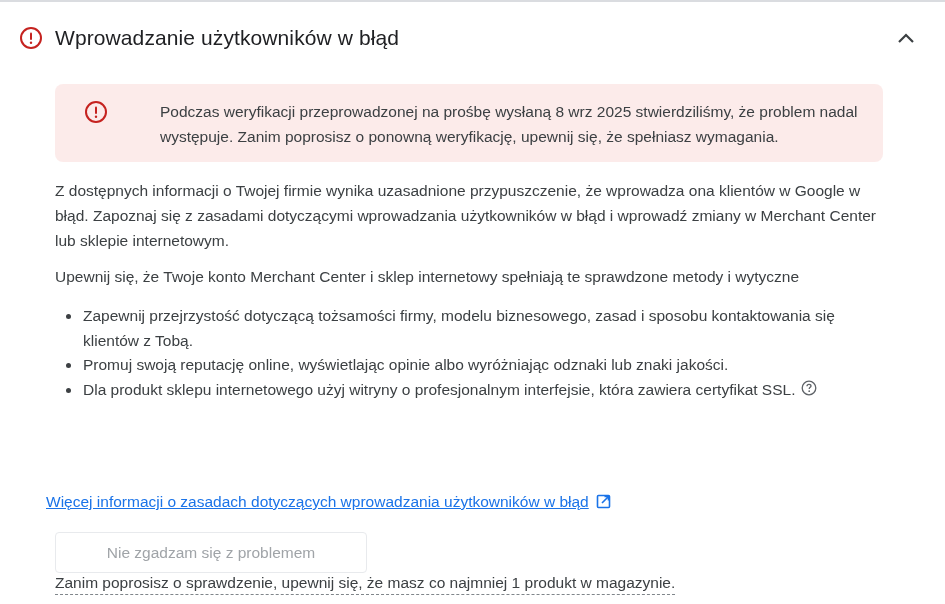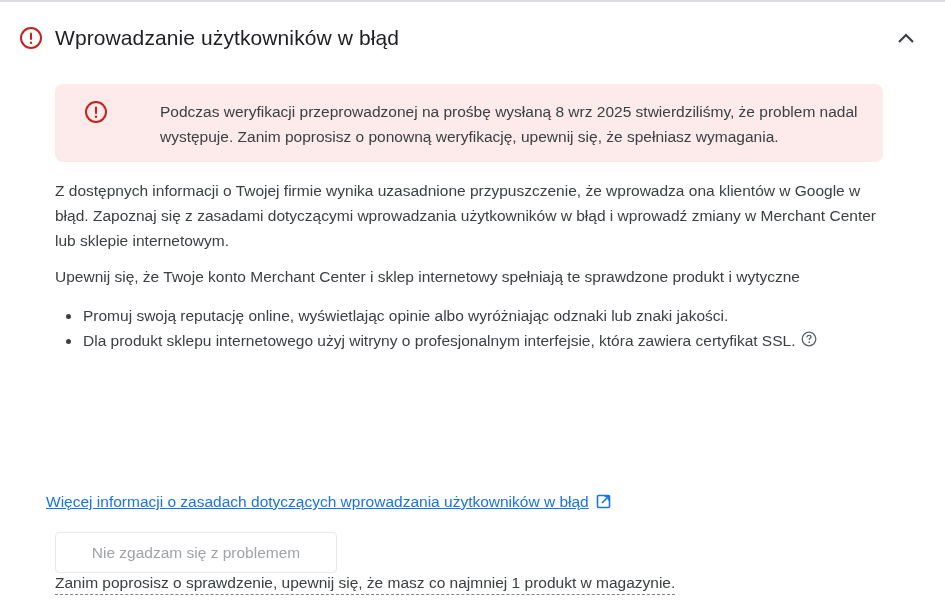--- a/index.html
+++ b/index.html
@@ -22,21 +22,21 @@
   .p2 { top: 264px; }
 
   .bullets { position: absolute; left: 55px; top: 304px; width: 840px; list-style: none; }
   .bullets li { position: relative; padding-left: 28px; font-size: 15.5px; line-height: 24.5px; color: #3c4043; }
   .bullets li::before { content: ""; position: absolute; left: 11px; top: 10px; width: 5px; height: 5px; border-radius: 50%; background: #3c4043; }
   .help-icon { display: inline-block; width: 16px; height: 16px; vertical-align: -1px; margin-left: 6px; cursor: pointer; }
 
   .learn-link { position: absolute; left: 46px; top: 490px; font-size: 15.5px; line-height: 24px; color: #1a73e8; text-decoration: underline; cursor: pointer; }
   .ext-icon { display: inline-block; width: 15px; height: 15px; vertical-align: -2px; margin-left: 7px; }
 
-  .dispute-btn { position: absolute; left: 55px; top: 532px; width: 282px; height: 41px; border: 1px solid #e8eaed; border-radius: 4px; background: #ffffff; color: #a0a4a8; font-size: 15.5px; font-family: "Liberation Sans", "DejaVu Sans", sans-serif; display: flex; align-items: center; justify-content: center; }
+  .dispute-btn { position: absolute; left: 55px; top: 532px; width: 312px; height: 41px; border: 1px solid #e8eaed; border-radius: 4px; background: #ffffff; color: #a0a4a8; font-size: 15.5px; font-family: "Liberation Sans", "DejaVu Sans", sans-serif; display: flex; align-items: center; justify-content: center; }
 
   .footnote { position: absolute; left: 55px; top: 572px; font-size: 15.5px; line-height: 22px; color: #3c4043; border-bottom: 1.5px dashed #80868b; padding-bottom: 0; }
 </style>
 </head>
 <body>
 
 <div class="top-border"></div>
 
 <div class="header">
   <span class="header-icon">
@@ -58,23 +58,24 @@
 <span class="alert-icon">
   <svg width="24" height="24" viewBox="0 0 24 24">
     <circle cx="12" cy="12" r="10" fill="none" stroke="#c5221f" stroke-width="2"></circle>
     <rect x="11" y="6.5" width="2" height="7.5" rx="1" fill="#c5221f"></rect>
     <circle cx="12" cy="16.8" r="1.2" fill="#c5221f"></circle>
   </svg>
 </span>
 <div class="alert-text">Podczas weryfikacji przeprowadzonej na prośbę wysłaną 8 wrz 2025 stwierdziliśmy, że problem nadal występuje. Zanim poprosisz o ponowną weryfikację, upewnij się, że spełniasz wymagania.</div>
 
 <p class="para p1">Z dostępnych informacji o Twojej firmie wynika uzasadnione przypuszczenie, że wprowadza ona klientów w Google w błąd. Zapoznaj się z zasadami dotyczącymi wprowadzania użytkowników w błąd i wprowadź zmiany w Merchant Center lub sklepie internetowym.</p>
-<p class="para p2">Upewnij się, że Twoje konto Merchant Center i sklep internetowy spełniają te sprawdzone produkt i wytyczne</p>
+<p class="para p2">Upewnij się, że Twoje konto Merchant Center i sklep internetowy spełniają te sprawdzone metody i wytyczne</p>
 
 <ul class="bullets">
+  <li><span>Zapewnij przejrzystość dotyczącą tożsamości firmy, modelu biznesowego, zasad i sposobu kontaktowania się klientów z Tobą.</span></li>
   <li><span>Promuj swoją reputację online, wyświetlając opinie albo wyróżniając odznaki lub znaki jakości.</span></li>
   <li><span>Dla produkt sklepu internetowego użyj witryny o profesjonalnym interfejsie, która zawiera certyfikat SSL.</span><span class="help-icon"><svg width="16" height="16" viewBox="0 0 16 16">
           <circle cx="8" cy="8" r="6.8" fill="none" stroke="#5f6368" stroke-width="1.3"></circle>
           <path d="M6 6.3 C6 4.9 7 4.3 8 4.3 C9 4.3 10 4.9 10 6 C10 7.3 8.2 7.4 8.2 9" fill="none" stroke="#5f6368" stroke-width="1.3"></path>
           <circle cx="8.2" cy="11.2" r="0.85" fill="#5f6368"></circle>
         </svg></span></li>
 </ul>
 
 <a class="learn-link"><span>Więcej informacji o zasadach dotyczących wprowadzania użytkowników w błąd</span><span class="ext-icon"><svg width="15" height="15" viewBox="0 0 15 15">
         <rect x="1.5" y="1.5" width="12" height="12" rx="1" fill="none" stroke="#1a73e8" stroke-width="1.6"></rect>

